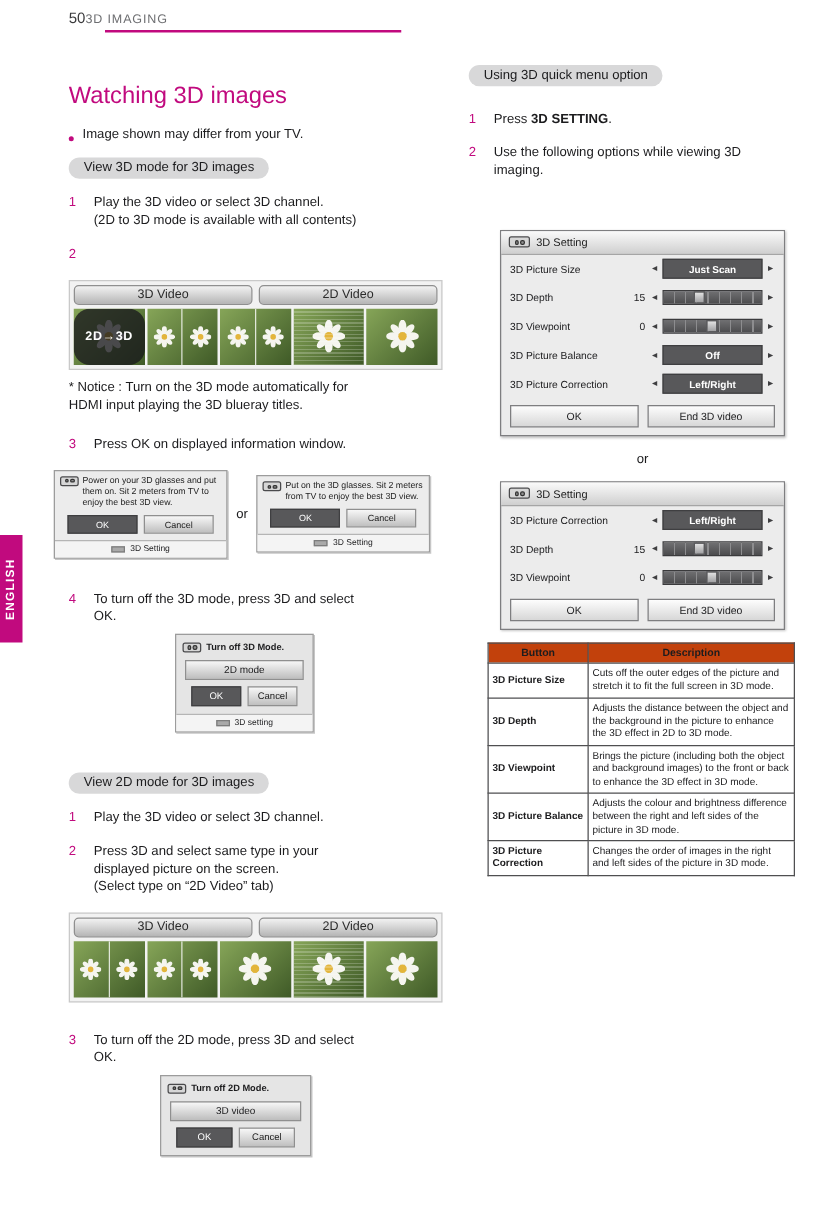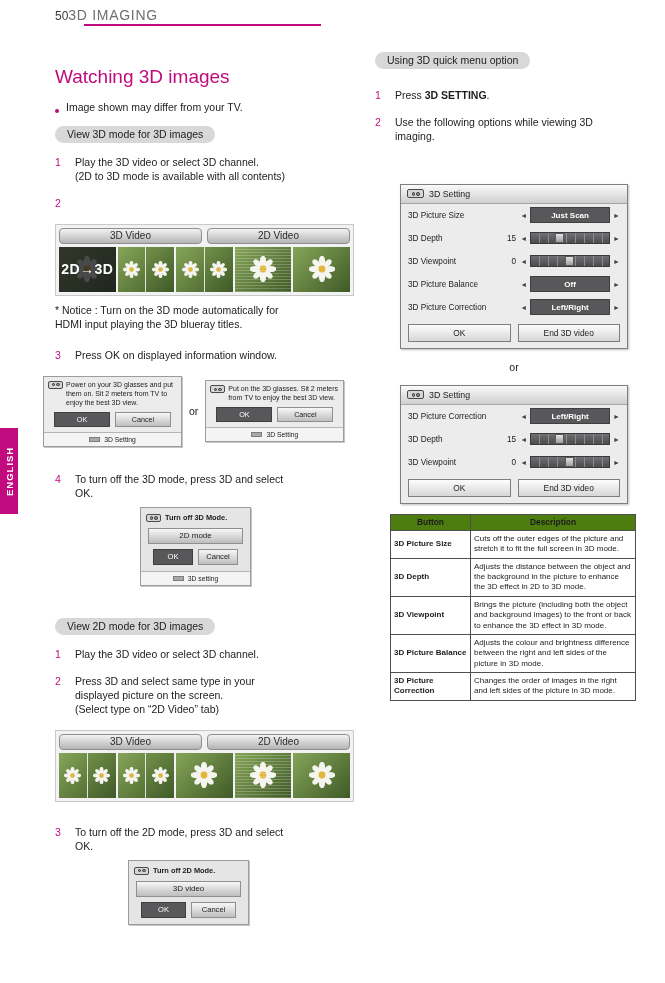--- a/index.html
+++ b/index.html
@@ -3,21 +3,21 @@
 <meta charset="utf-8">
 <style>
   *{margin:0;padding:0;box-sizing:border-box;}
   html,body{width:665px;height:983px;}
   body{font-family:"Liberation Sans",sans-serif;background:#fff;color:#1c1c1e;position:relative;overflow:hidden;}
   .page{position:absolute;inset:0;background:#fff;}
 
   
   .hdr{position:absolute;top:7px;left:55px;display:flex;align-items:baseline;}
   .hdr .num{font-size:12px;color:#3a3a3c;}
-  .hdr .sec{font-size:14px;letter-spacing:.7px;color:#6d6e71;}
+  .hdr .sec{font-size:10px;letter-spacing:.7px;color:#6d6e71;}
   .hdr-rule{position:absolute;top:24px;left:84px;width:237px;height:2px;background:var(--accent,#c10a7e);}
 
   
   .lang{position:absolute;left:0;top:428px;width:18px;height:86px;background:var(--accent,#c10a7e);color:#fff;
         display:flex;align-items:center;justify-content:center;font-size:9.5px;font-weight:bold;letter-spacing:1px;
         writing-mode:vertical-rl;transform:rotate(180deg);}
 
   .col-left{position:absolute;left:55px;top:60px;width:297px;}
   .col-right{position:absolute;left:375px;top:48px;width:263px;}
 
@@ -34,21 +34,21 @@
   .shot{width:299px;background:#f2f2f2;border:1px solid #c9c9c9;padding:3px;margin:6px 0 8px;}
   .tabs{display:flex;gap:5px;margin-bottom:3px;}
   .tab{flex:1;text-align:center;font-size:10px;padding:1px 0 2px;color:#2b2b2b;background:linear-gradient(#f2f2f2,#b5b5b5);border:1px solid #8f8f8f;border-radius:4px;}
   .thumbs{display:flex;gap:2px;}
   .thumb{position:relative;flex:1;height:45px;background:linear-gradient(135deg,#86a558,#3f5a27);display:flex;align-items:center;justify-content:center;overflow:hidden;}
   .thumb .half{flex:1;height:100%;display:flex;align-items:center;justify-content:center;}
   .thumb .half:first-child{border-right:1px solid rgba(255,255,255,.8);}
   .flower{width:26px;height:26px;}
   .flower.sm{width:17px;height:17px;}
   .thumb.interlace::after{content:"";position:absolute;inset:0;background:repeating-linear-gradient(0deg,rgba(255,255,255,.22) 0 1px,transparent 1px 3px);}
-  .badge{position:absolute;inset:0;background:rgba(24,24,28,.78);color:#fff;font-size:14px;font-weight:bold;display:flex;align-items:center;justify-content:center;letter-spacing:.5px;}
+  .badge{position:absolute;inset:0;background:rgba(24,24,28,.78);color:#fff;font-size:10px;font-weight:bold;display:flex;align-items:center;justify-content:center;letter-spacing:.5px;border-radius:13px;}
 
   .notice{font-size:10.5px;line-height:1.33;white-space:pre-line;margin:2px 0 17px;}
 
   
   .dialog-row{display:flex;align-items:center;gap:7px;margin:0 0 26px -12px;}
   .mini{width:139px;background:#ececec;border:1px solid #9c9c9c;box-shadow:1px 1px 0 #c6c6c6;}
   .mini-head{display:flex;gap:3px;padding:3px 4px;}
   .mini-msg{flex:1;font-size:7px;line-height:1.3;color:#222;}
   .glasses{flex:none;width:15px;height:8px;margin-top:1px;border:1px solid #4a4a4c;border-radius:2px;background:#d6d6d6;display:inline-flex;align-items:center;justify-content:center;gap:1px;}
   .glasses .lens{width:3.5px;height:3.5px;border:1px solid #333;border-radius:50%;background:#909090;display:block;}
@@ -84,21 +84,21 @@
   .knob{position:absolute;top:0;bottom:0;width:9px;background:linear-gradient(#e3e3e3,#9f9fa1);border:1px solid #5a5a5c;}
   .k33{left:31%;}
   .kmid{left:calc(50% - 5px);}
   .panel-foot{display:flex;gap:7px;padding:5px 7px 6px;}
   .fbtn{flex:1;text-align:center;font-size:8.4px;padding:3px 0;background:linear-gradient(#fdfdfd,#d7d7d7);border:1px solid #7e7e80;}
   .or-mid{width:228px;margin:12px 0 12px 25px;text-align:center;font-size:10.5px;}
   .model-pill{margin-top:78px;}
 
   
   .desc-table{border-collapse:collapse;width:246px;margin:10px 0 0 15px;font-size:8px;line-height:1.3;}
-  .desc-table th{border:1px solid #4f4f51;background:#4d7c0f;font-size:8.4px;padding:2px;text-align:center;font-weight:bold;}
+  .desc-table th{border:1px solid #4f4f51;background:#c2410c;font-size:8.4px;padding:2px;text-align:center;font-weight:bold;}
   .desc-table td{border:1px solid #4f4f51;padding:3px 3px;vertical-align:middle;text-align:left;}
   .desc-table td.tb{font-weight:bold;width:80px;}
   .hidden-defs{position:absolute;width:0;height:0;overflow:hidden;}
 </style>
 </head>
 <body>
 
 <svg class="hidden-defs" aria-hidden="true">
   <defs>
     <g id="daisy">

